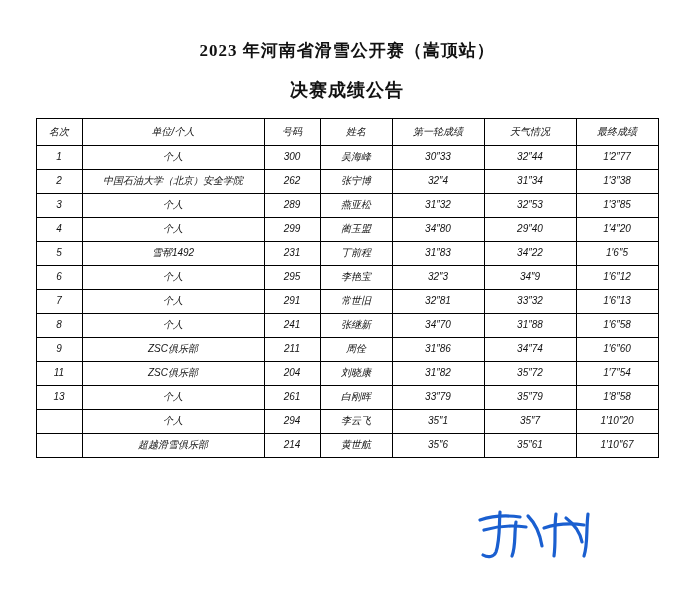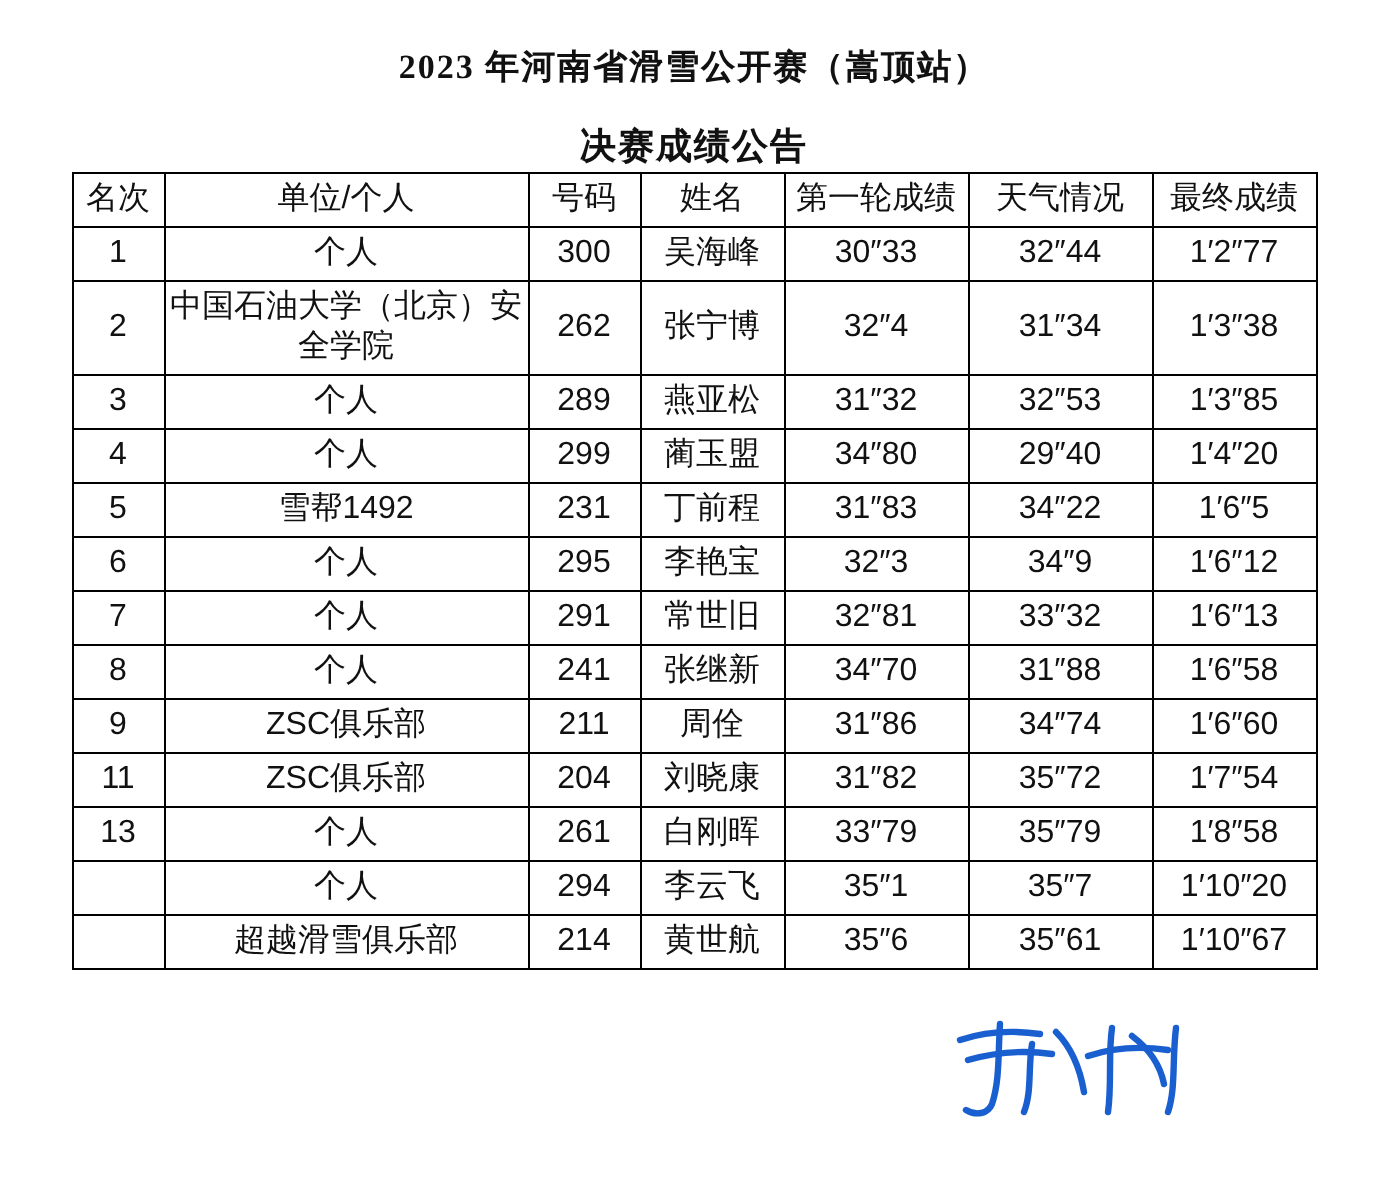--- a/index.html
+++ b/index.html
@@ -11,21 +11,21 @@
     width: 694px;
     height: 589px;
     position: relative;
     font-family: "Liberation Serif", "DejaVu Serif", serif;
     color: #111;
     overflow: hidden;
   }
   .page {
     position: absolute;
     inset: 0;
-    padding: 0;
+    padding: 17px;
   }
   .title {
     text-align: center;
     font-size: 17px;
     font-weight: bold;
     letter-spacing: 1px;
     margin-top: 22px;
   }
   .subtitle {
     text-align: center;
@@ -56,25 +56,26 @@
   .meta-date {
     position: absolute;
     top: -12px;
     left: 434px;
     font-size: 12px;
     font-family: "Liberation Sans", sans-serif;
     white-space: nowrap;
   }
   table.results {
     border-collapse: collapse;
-    margin: 1px auto;
+    margin: 16px auto;
     width: 622px;
-    font-size: 16px;
+    font-size: 10px;
     font-family: "Liberation Sans", sans-serif;
     table-layout: fixed;
+    font-style: italic;
   }
   table.results th, table.results td {
     border: 1px solid #000;
     text-align: center;
     vertical-align: middle;
     padding: 3px 2px;
     height: 17px;
     line-height: 1.25;
   }
   table.results th {

